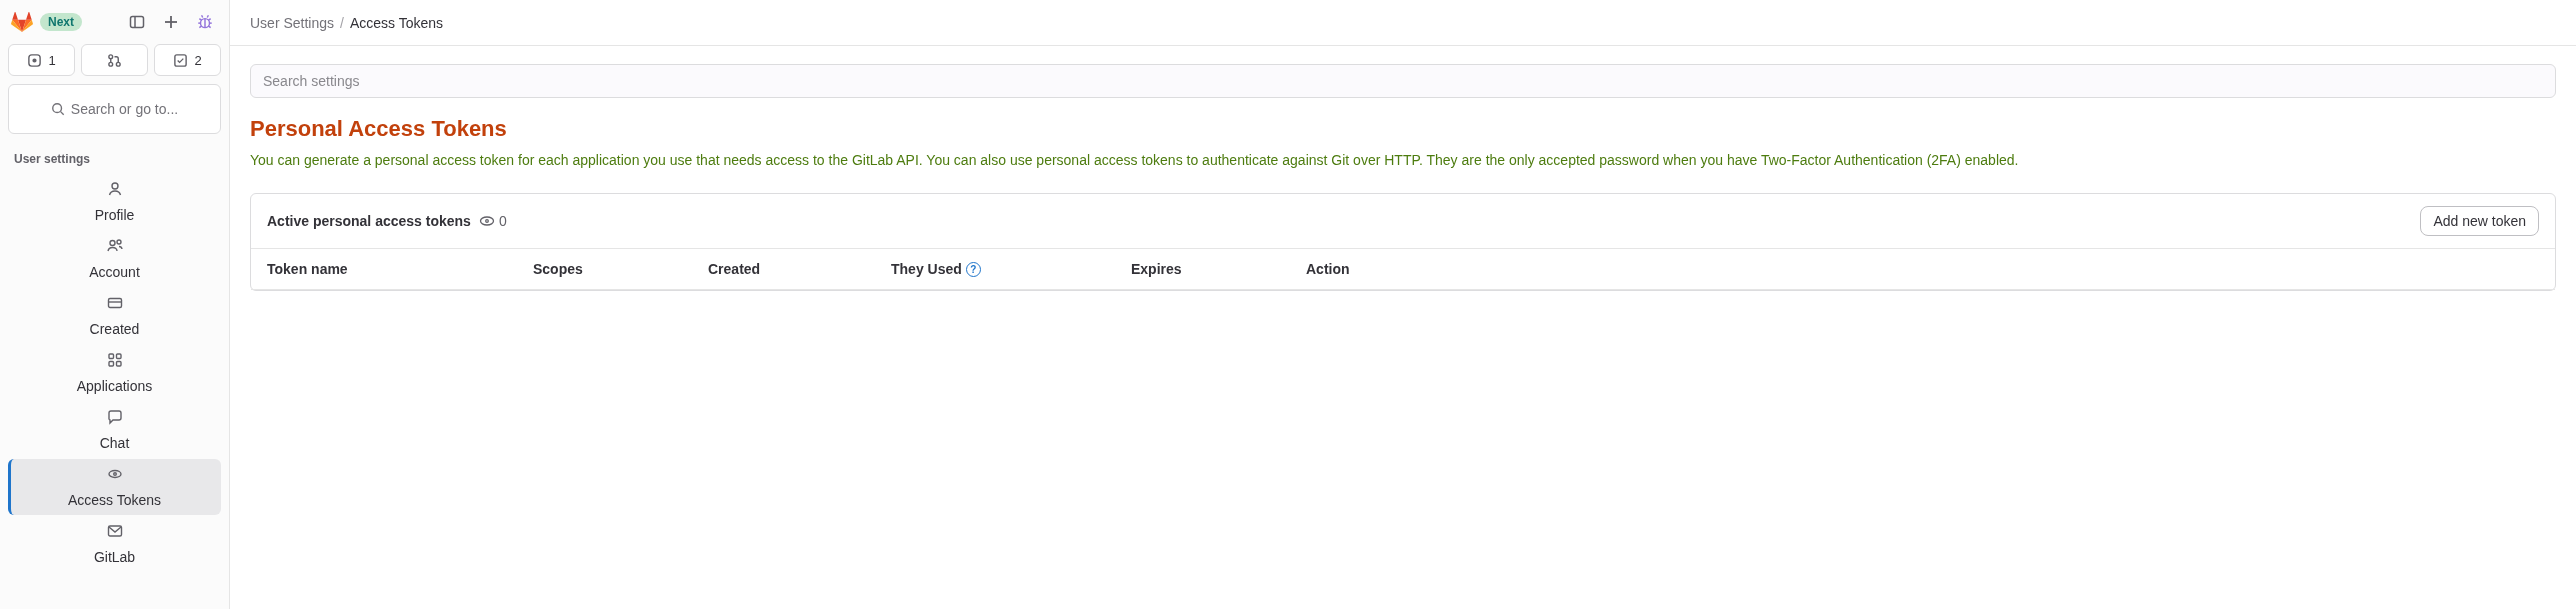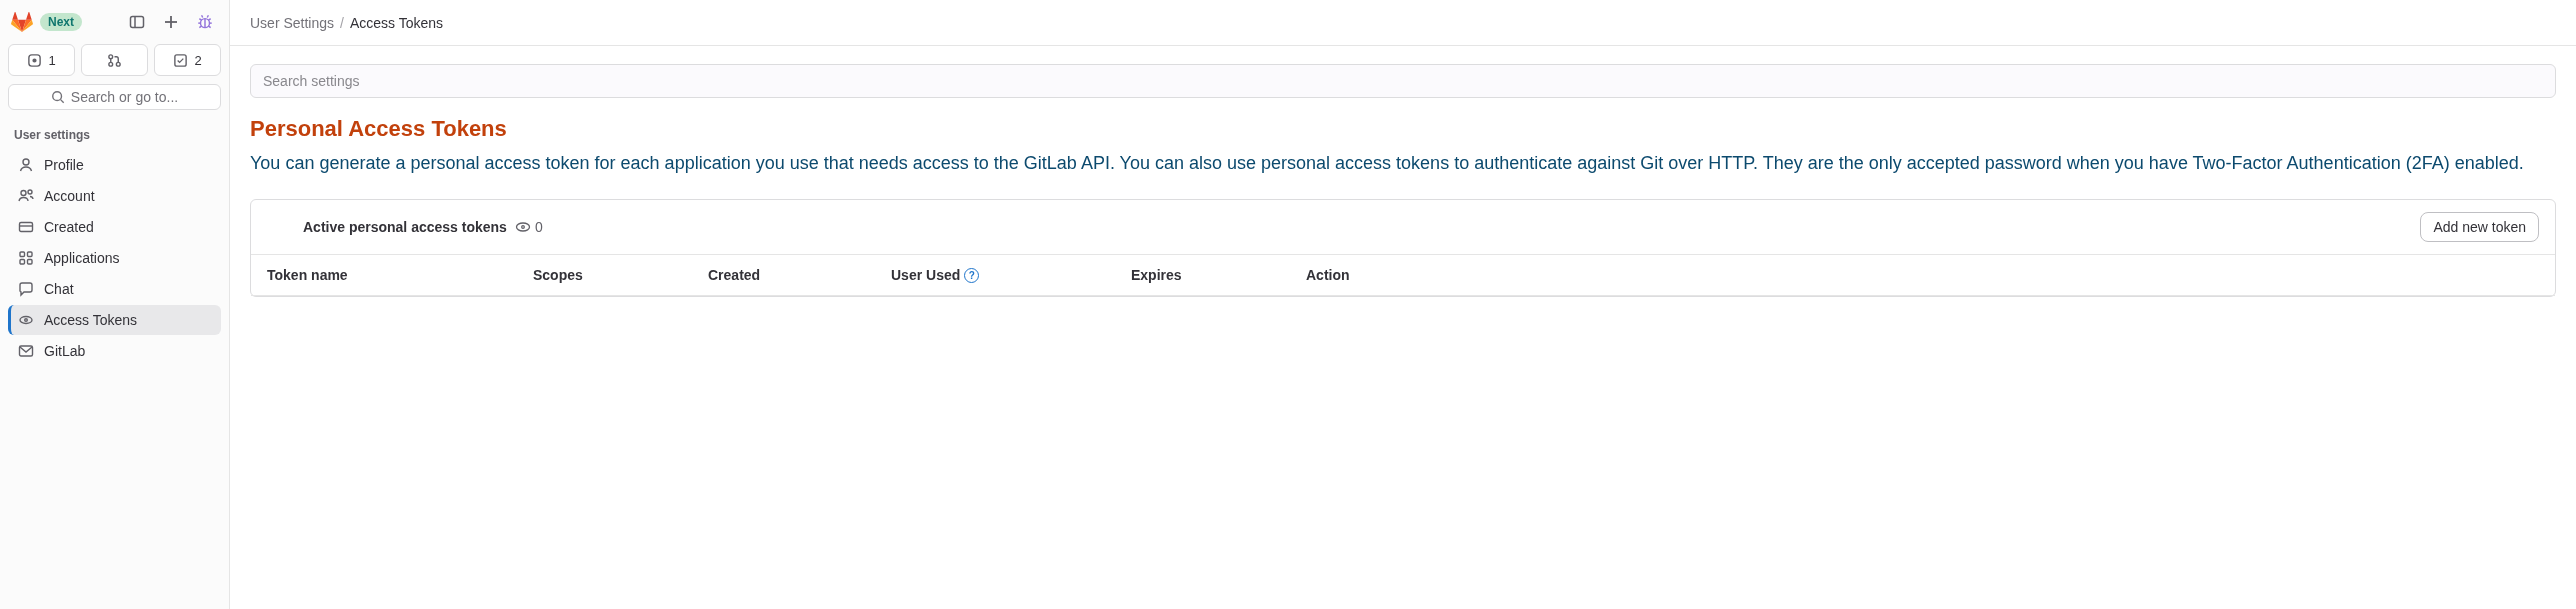--- a/index.html
+++ b/index.html
@@ -8,37 +8,37 @@
   .sidebar { width: 230px; flex: 0 0 230px; border-right: 1px solid #e5e5e5; padding: 8px; background: #fbfbfb; }
   .top-row { display: flex; align-items: center; gap: 6px; margin-bottom: 8px; padding: 0 2px; }
   .logo { width: 24px; height: 24px; display: flex; align-items: center; justify-content: center; }
   .next-badge { background: #c3e6cd; color: #0f766e; font-size: 12px; font-weight: 600; padding: 2px 8px; border-radius: 10px; }
   .spacer { flex: 1; }
   .top-icon-btn { width: 28px; height: 28px; display: flex; align-items: center; justify-content: center; border-radius: 4px; color: #626168; cursor: pointer; }
   .top-icon-btn.bug { color: #9475db; }
   .counters { display: flex; gap: 6px; margin-bottom: 8px; }
   .counter { flex: 1; display: flex; align-items: center; justify-content: center; gap: 6px; height: 32px; border: 1px solid #dcdcde; border-radius: 6px; background: #fff; color: #626168; font-size: 13px; cursor: pointer; }
   .counter span.num { color: #333238; }
-  .search-box { display: flex; align-items: center; justify-content: center; gap: 6px; height: 26px; border: 1px solid #dcdcde; border-radius: 6px; background: #fff; color: #737278; font-size: 14px; margin-bottom: 14px; cursor: pointer; }
+  .search-box { display: flex; align-items: center; justify-content: center; gap: 6px; height: 50px; border: 1px solid #dcdcde; border-radius: 6px; background: #fff; color: #737278; font-size: 14px; margin-bottom: 14px; cursor: pointer; }
   .section-label { font-size: 12px; font-weight: 700; color: #626168; padding: 4px 6px; margin-bottom: 4px; }
-  .nav-item { display: flex; align-items: center; gap: 10px; padding: 7px 10px; border-radius: 6px; color: #333238; font-size: 14px; cursor: pointer; margin-bottom: 1px; }
+  .nav-item { display: flex; align-items: center; gap: 10px; padding: 7px 10px; border-radius: 6px; color: #333238; font-size: 14px; cursor: pointer; margin-bottom: 1px; flex-direction: column; }
   .nav-item.active { background: #e8e8ea; font-weight: 500; border-left: 3px solid #1f75cb; padding-left: 7px; }
   .nav-item .icn { width: 16px; height: 16px; display: flex; align-items: center; justify-content: center; color: #626168; }
   .main { flex: 1; display: flex; flex-direction: column; }
   .breadcrumb { height: 46px; border-bottom: 1px solid #e5e5e5; display: flex; align-items: center; padding: 0 20px; font-size: 14px; color: #737278; gap: 6px; }
   .breadcrumb .sep { color: #a4a3a8; }
   .breadcrumb .current { color: #333238; font-weight: 500; }
   .content { padding: 18px 20px; }
   .settings-search { width: 100%; border: 1px solid #dcdcde; background: #fbfafd; border-radius: 6px; height: 34px; padding: 16px 12px; font-size: 14px; color: #0369a1; margin-bottom: 18px; }
   .settings-search::placeholder { color: #89888d; }
   h1.title { font-size: 22px; font-weight: 600; color: #c2410c; margin-bottom: 8px; }
-  p.desc { font-size: 18px; color: #0c4a6e; line-height: 1.5; margin-bottom: 22px; }
+  p.desc { font-size: 14px; color: #4d7c0f; line-height: 1.5; margin-bottom: 22px; }
   .card { border: 1px solid #dcdcde; border-radius: 6px; }
   .card-header { display: flex; align-items: center; padding: 12px 16px; border-bottom: 1px solid #e5e5e5; }
-  .card-header .label { font-weight: 600; font-size: 14px; color: #333238; margin-left: 36px; }
+  .card-header .label { font-weight: 600; font-size: 14px; color: #333238; }
   .count-pill { display: inline-flex; align-items: center; gap: 4px; margin-left: 8px; color: #626168; font-size: 14px; }
   .card-header .spacer2 { flex: 1; }
   .add-btn { border: 1px solid #bfbfc3; background: #fff; padding: 6px 12px; border-radius: 8px; font-size: 14px; color: #333238; cursor: pointer; }
   .tbl-head { display: flex; padding: 12px 16px; border-bottom: 1px solid #e5e5e5; font-weight: 600; font-size: 14px; color: #333238; }
   .col-name { flex: 0 0 230px; }
   .col-scopes { flex: 0 0 175px; margin-left: 36px; }
   .col-created { flex: 0 0 183px; }
   .col-lastused { flex: 0 0 240px; display: flex; align-items: center; gap: 4px; }
   .col-expires { flex: 0 0 175px; }
   .col-action { flex: 1; }
@@ -220,21 +220,21 @@
             <span>0</span>
           </span>
           <div class="spacer2"></div>
           <button class="add-btn">Add new token</button>
         </div>
         <div class="tbl-head">
           <div class="col-name">Token name</div>
           <div class="col-scopes">Scopes</div>
           <div class="col-created">Created</div>
           <div class="col-lastused">
-            <span>User Used</span>
+            <span>They Used</span>
             <span class="help-ic">?</span>
           </div>
           <div class="col-expires">Expires</div>
           <div class="col-action">Action</div>
         </div>
       </div>
     </div>
   </main>
 </div>
 

